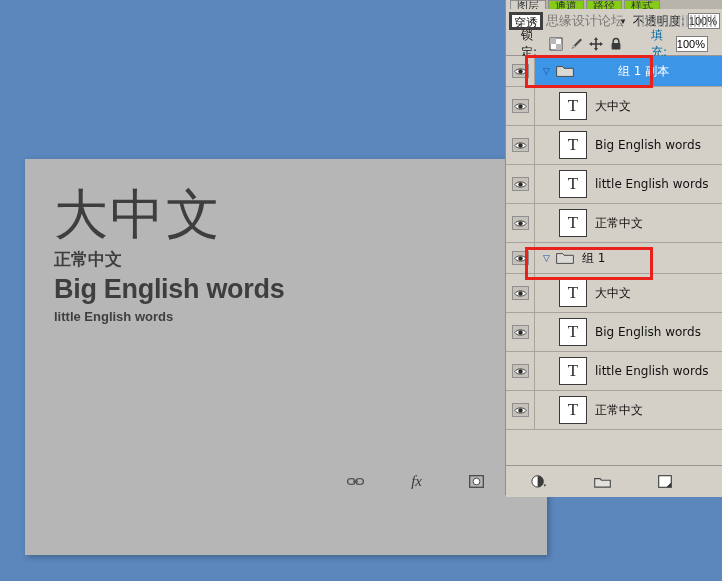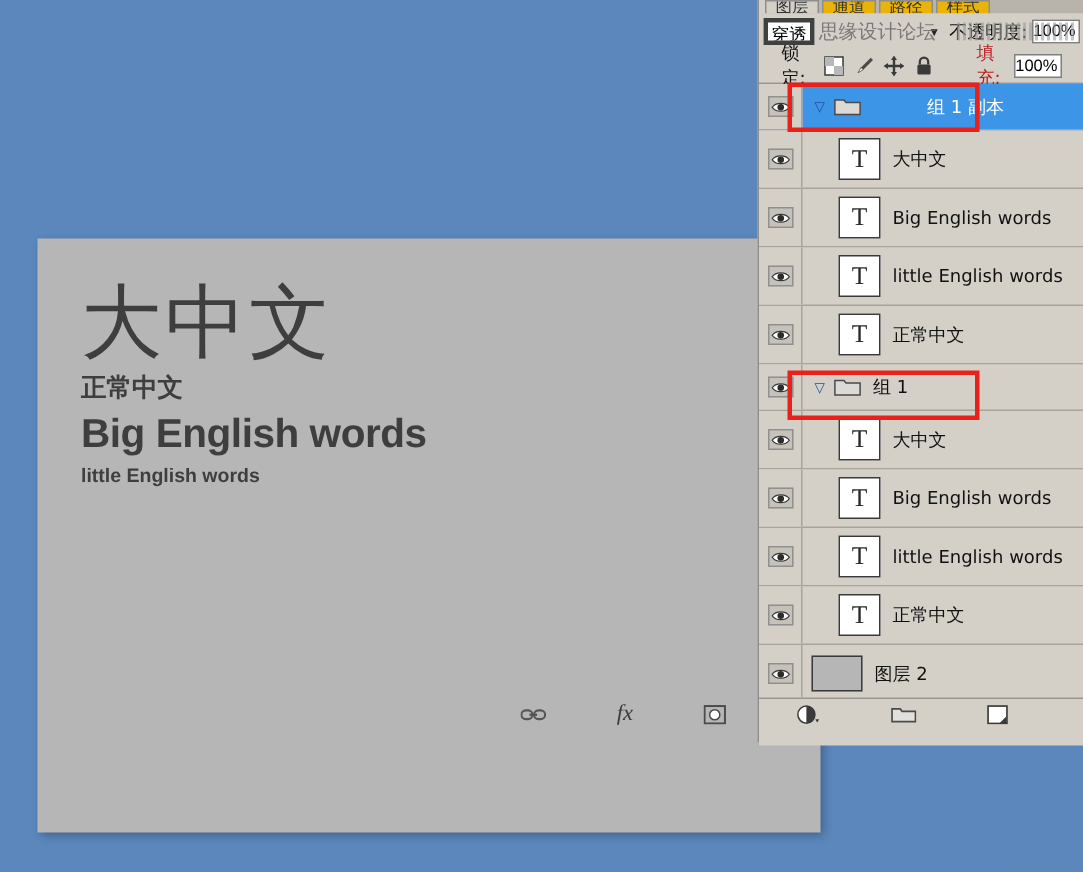--- a/index.html
+++ b/index.html
@@ -33,21 +33,21 @@
 
   
   #panel-tabs {
     position: absolute; left: 4px; top: 0; width: 217px; height: 9px;
     display: flex; align-items: flex-end; overflow: hidden;
     background: #b8b4ac;
     font-family: Liberation Serif, serif;
   }
   .panel-tab {
     height: 9px; margin-right: 2px; padding: 0 6px;
-    background: #eab308; border: 1px solid #8e8e8e; border-bottom: none;
+    background: #84cc16; border: 1px solid #8e8e8e; border-bottom: none;
     font-size: 11px; line-height: 9px; color: #333; overflow: hidden; white-space: nowrap;
   }
   .panel-tab.active { background: #d4d0c8; }
 
   
   #blend-row {
     position: absolute; left: 0; top: 9px; width: 217px; height: 24px;
     background: #d4d0c8; display: flex; align-items: center; padding: 0 3px;
   }
   #blend-select {
@@ -65,21 +65,21 @@
   }
 
   
   #lock-row {
     position: absolute; left: 0; top: 33px; width: 217px; height: 23px;
     background: #d4d0c8; display: flex; align-items: center; padding: 0 15px;
     border-bottom: 1px solid #9a968f;
   }
   #lock-label { font-size: 12px; color:#111; font-family:"DejaVu Sans", sans-serif; }
   .lock-icon { width: 14px; height: 14px; margin-left: 6px; position: relative; }
-  #fill-label { margin-left: 28px; font-size: 12px; color:#b91c1c; font-family:"DejaVu Sans", sans-serif;}
+  #fill-label { margin-left: 28px; font-size: 12px; color:#0369a1; font-family:"DejaVu Sans", sans-serif;}
   #fill-field {
     margin-left: 3px; width: 34px; height: 16px; background: #fff;
     border: 1px solid #7f7f7f; font-size: 11px; line-height: 14px;
     text-align: right; padding-right: 2px;
   }
 
   
   #layer-list {
     position: absolute; left: 0; top: 56px; width: 217px; height: 409px;
     background: #d4d0c8; overflow: hidden;
@@ -118,21 +118,21 @@
 
   
   .red-box {
     position: absolute; border: 3px solid #e8211b; pointer-events: none; z-index: 40;
   }
 
   
   #panel-footer {
     position: absolute; left: 0; top: 465px; width: 217px; height: 32px;
     background: #d4d0c8; border-top: 1px solid #9a968f;
-    display: flex; justify-content: flex-end; padding-right: 4px; gap: 44px;
+    display: flex; align-items: center; justify-content: flex-end; padding-right: 4px; gap: 44px;
   }
   .footer-icon {
     width: 22px; height: 20px; margin-left: 3px; display:flex;
     align-items: center; justify-content: center; color: #3a3a3a;
   }
 </style>
 </head>
 <body>
 
 <div id="doc-window">
@@ -341,34 +341,20 @@
   <path d="M0.8 4.5 C3 1 10 1 12.2 4.5 C10 8 3 8 0.8 4.5 Z" fill="#fff" stroke="#3a3a3a" stroke-width="0.9"></path>
   <circle cx="6.5" cy="4.5" r="2.2" fill="#2b2b2b"></circle>
             </svg>
           </div>
         </div>
         <div class="row-body">
           <span class="thumb-text">T</span>
           <span class="layer-name">正常中文</span>
         </div>
       </div>
-      <div class="layer-row">
-        <div class="eye-cell">
-          <div class="eye-box">
-            <svg width="13" height="9" viewBox="0 0 13 9">
-  <path d="M0.8 4.5 C3 1 10 1 12.2 4.5 C10 8 3 8 0.8 4.5 Z" fill="#fff" stroke="#3a3a3a" stroke-width="0.9"></path>
-  <circle cx="6.5" cy="4.5" r="2.2" fill="#2b2b2b"></circle>
-            </svg>
-          </div>
-        </div>
-        <div class="row-body">
-          <span class="thumb-solid"></span>
-          <span class="layer-name">图层 2</span>
-        </div>
-      </div>
     </div>
 
   <div id="panel-footer">
     <span class="footer-icon">
       <svg width="17" height="11" viewBox="0 0 17 11">
         <rect x="0.6" y="2.6" width="7.4" height="5.8" rx="2.9" fill="none" stroke="#555" stroke-width="1.4"></rect>
         <rect x="9" y="2.6" width="7.4" height="5.8" rx="2.9" fill="none" stroke="#555" stroke-width="1.4"></rect>
         <rect x="6" y="4.7" width="5" height="1.6" fill="#555"></rect>
       </svg>
     </span>

